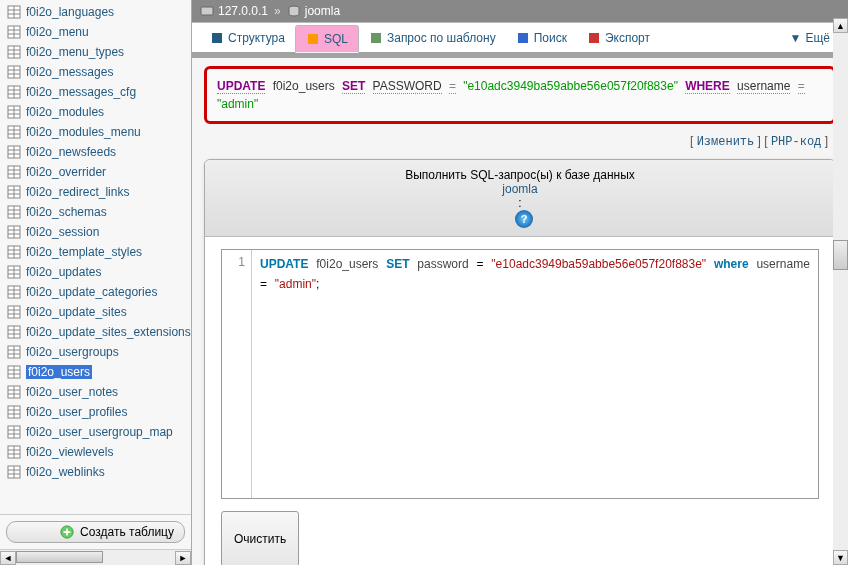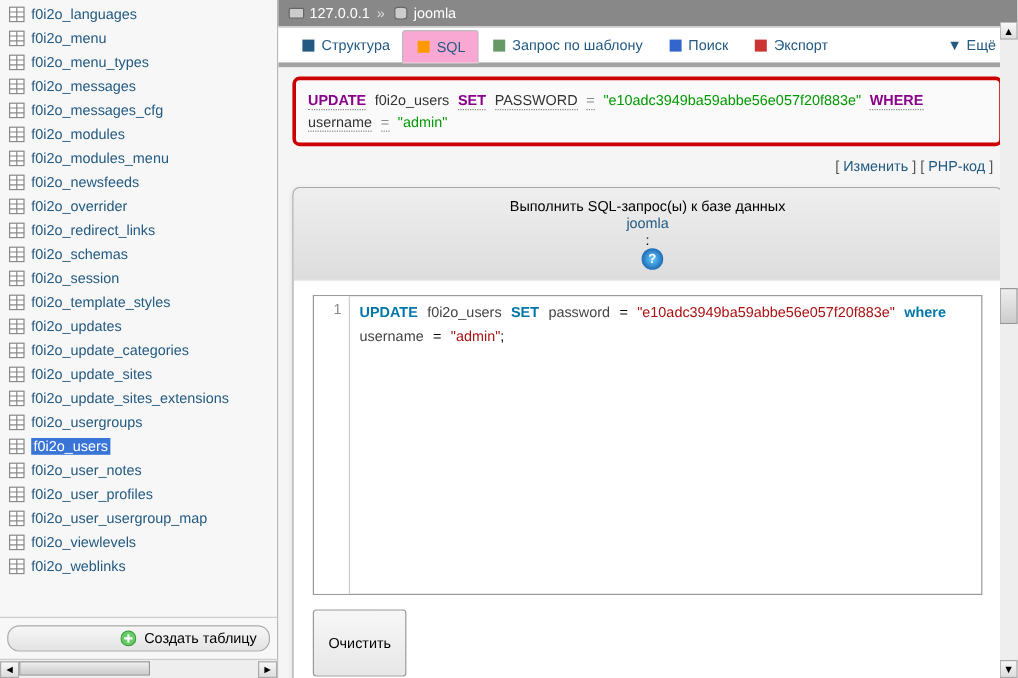--- a/index.html
+++ b/index.html
@@ -1,56 +1,56 @@
 <!DOCTYPE html>
 <html><head>
 <meta charset="utf-8">
 <style>
 * { box-sizing: border-box; margin: 0; padding: 0; font-family: sans-serif; font-size: 12px; }
 body { background: #fff; width: 848px; height: 565px; overflow: hidden; display: flex; }
 
-.sidebar { width: 232px; background: #f7f7f7; border-right: 1px solid #aaa; display: flex; flex-direction: column; }
+.sidebar { width: 192px; background: #f7f7f7; border-right: 1px solid #aaa; display: flex; flex-direction: column; }
 .table-list { flex: 1; overflow-y: auto; padding: 2px 6px; }
 .table-item { display: flex; align-items: center; padding: 2px 0; cursor: pointer; white-space: nowrap; }
 .table-item .icon { width: 16px; height: 16px; margin-right: 4px; display: inline-flex; align-items: center; justify-content: center; flex-shrink: 0; }
 .table-item .icon svg { width: 14px; height: 14px; }
 .table-item span.name { color: #235a81; }
 .table-item.selected span.name { background: #3875d7; color: #fff; padding: 0 2px; }
 .sidebar-footer { border-top: 1px solid #ccc; padding: 6px; }
 .new-table-btn { display: flex; align-items: center; background: linear-gradient(#f7f7f7,#e3e3e3); border: 1px solid #aaa; border-radius: 10px; padding: 3px 10px; cursor: pointer; justify-content: flex-end; }
 .new-table-btn .plus { width: 14px; height: 14px; margin-right: 6px; }
 .hscroll { height: 16px; background: #eee; border-top: 1px solid #ccc; display: flex; align-items: center; }
 .hscroll .arrow { width: 16px; height: 14px; background: linear-gradient(#f7f7f7,#ddd); border: 1px solid #aaa; display: flex; align-items: center; justify-content: center; cursor: pointer; font-size: 9px; }
 .hscroll .track { flex: 1; background: #eee; height: 14px; position: relative; }
 .hscroll .thumb { position: absolute; left: 0; width: 55%; height: 12px; top: 0; background: linear-gradient(#eee,#ccc); border: 1px solid #999; }
 
 .main { flex: 1; display: flex; flex-direction: column; background: #f5f5f5; position: relative; }
 .breadcrumb { background: #888; color: #fff; padding: 4px 8px; display: flex; align-items: center; font-size: 12px; }
 .breadcrumb .sep { margin: 0 6px; color: #ddd; }
 .breadcrumb .host-icon, .breadcrumb .db-icon { width: 14px; height: 14px; margin-right: 4px; }
 
-.tabs { background: #fff; border-top: 1px solid #bbb; border-bottom: 4px solid #a3a3a3; display: flex; padding: 0 8px; }
+.tabs { background: #fff; border-top: 1px solid #bbb; border-bottom: 6px solid #a3a3a3; display: flex; padding: 0 8px; }
 .tab { padding: 6px 10px; color: #235a81; display: flex; align-items: center; cursor: pointer; position: relative; }
 .tab .ticon { width: 14px; height: 14px; margin-right: 4px; }
 .tab.active { background: #f9a8d4; border: 1px solid #bbb; border-bottom: 1px solid #f5f5f5; border-radius: 3px 3px 0 0; margin-bottom: -1px; margin-top: 2px; }
 .tabs-right { margin-left: auto; display: flex; }
 
 .content { flex: 1; padding: 8px 12px; overflow: auto; }
 
 .query-box { border: 3px solid #c00; border-radius: 6px; padding: 8px 10px; margin-bottom: 6px; background: #fafafa; word-wrap: break-word; font-family: monospace; font-size: 12px; line-height: 1.5; }
 .kw-upd { color: #8b008b; font-weight: bold; border-bottom: 1px dotted #888; }
 .kw-set { color: #8b008b; font-weight: bold; border-bottom: 1px dotted #888; }
 .kw-where { color: #8b008b; font-weight: bold; border-bottom: 1px dotted #888; }
 .tbl { color: #333; }
 .fld { color: #333; border-bottom: 1px dotted #888; }
 .eq { color: #888; border-bottom: 1px dotted #888; }
 .str { color: #009900; }
 
 .links-row { text-align: right; padding: 4px 8px 10px; color: #555; }
-.links-row a { color: #235a81; cursor: pointer; }
+.links-row a { color: #235a81; cursor: pointer; font-family: Liberation Mono, monospace; }
 
 .panel { background: #fff; border: 1px solid #aaa; border-radius: 6px; box-shadow: 0 1px 4px rgba(0,0,0,0.1); }
 .panel-header { background: linear-gradient(#eee,#ddd); border-bottom: 1px solid #bbb; border-radius: 6px 6px 0 0; padding: 8px 14px; display: flex; align-items: center; flex-direction: column; }
 .panel-header .db { color: #235a81; }
 .panel-header .help { width: 18px; height: 18px; border-radius: 50%; background: radial-gradient(#6cf,#049); color: #fff; display: flex; align-items: center; justify-content: center; font-size: 11px; font-weight: bold; margin-left: 8px; cursor: pointer; }
 .panel-body { padding: 12px 16px 16px; }
 
 .editor { border: 1px solid #999; background: #fff; display: flex; height: 250px; }
 .gutter { width: 30px; background: #fff; border-right: 1px solid #ccc; text-align: right; padding: 4px 6px 4px 4px; color: #888; font-family: monospace; font-size: 13px; }
 .code { flex: 1; padding: 4px 8px; font-family: monospace; font-size: 13px; line-height: 1.5; white-space: pre-wrap; word-break: break-word; }

